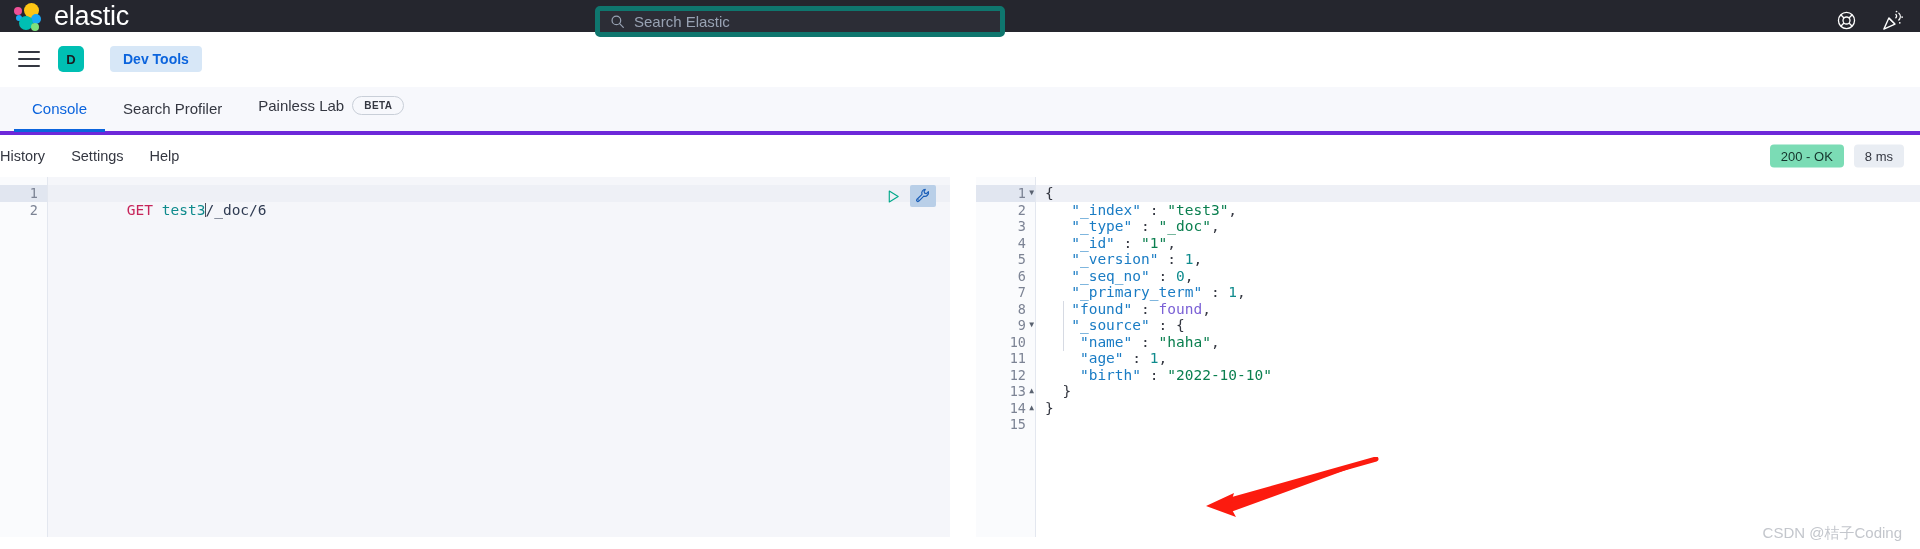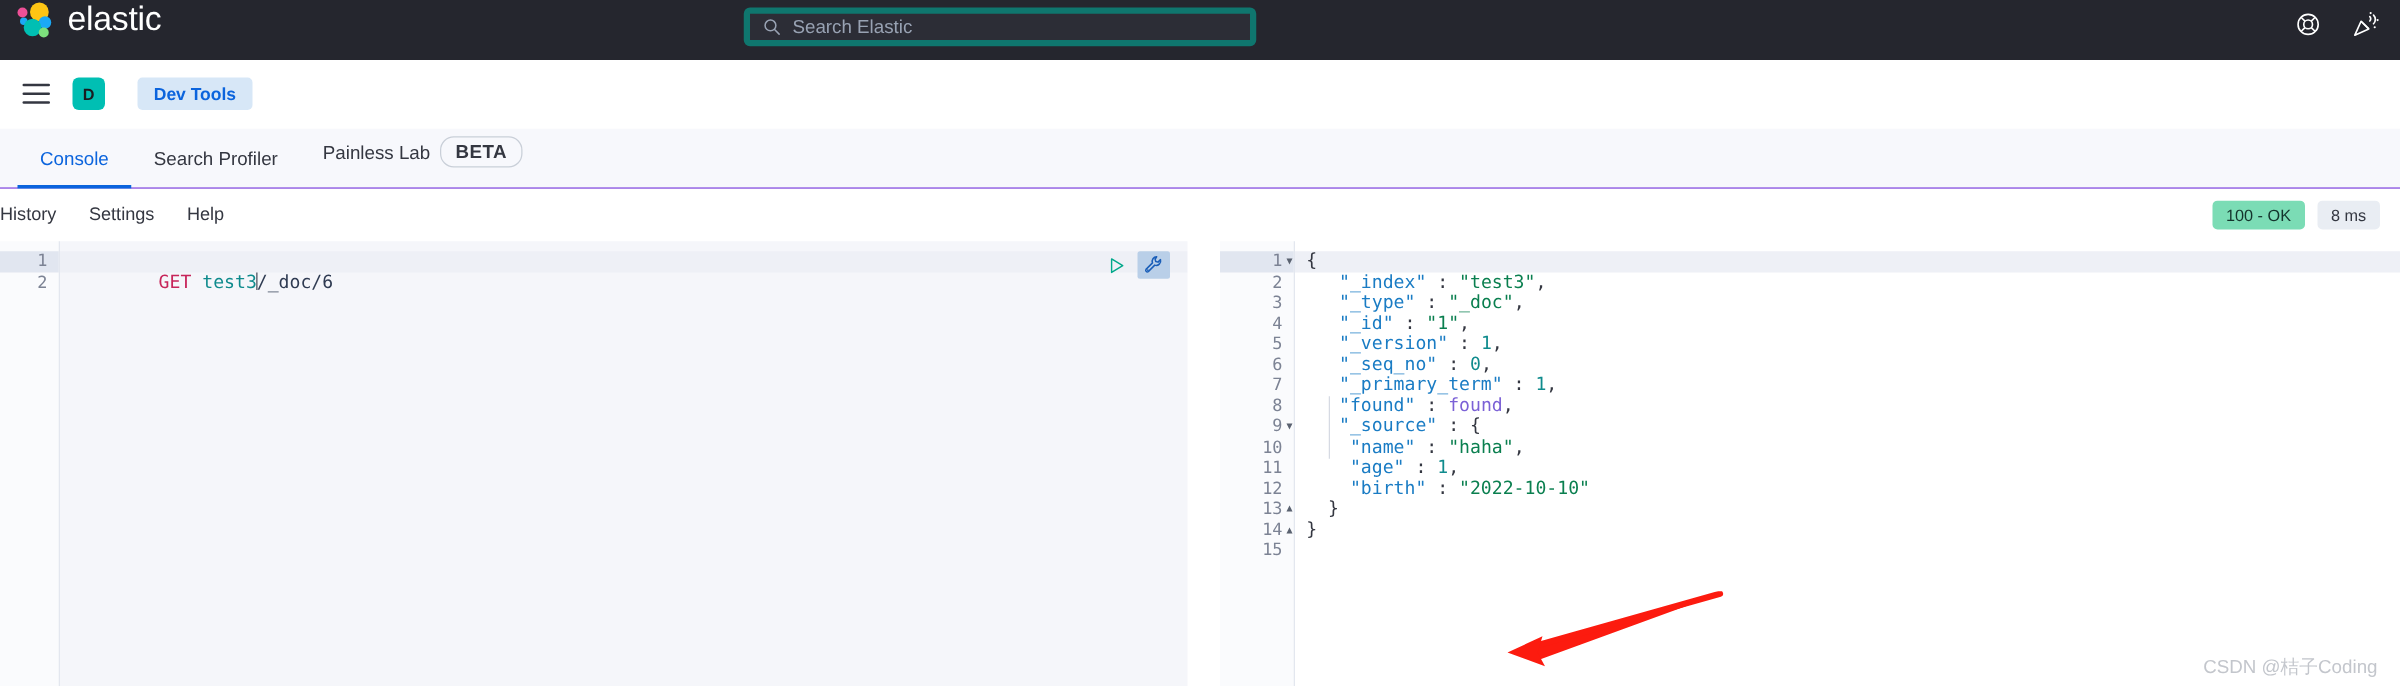--- a/index.html
+++ b/index.html
@@ -7,24 +7,24 @@
     width: 1920px;
     height: 549px;
     overflow: hidden;
     background: #ffffff;
     font-family: "Liberation Sans", sans-serif;
   }
 
   
   .topbar {
     position: relative;
-    height: 48px;
+    height: 32px;
     background: #25262e;
     display: flex;
-    align-items: flex-start;
+    align-items: flex-end;
   }
   .brand {
     display: flex;
     align-items: center;
     gap: 10px;
     padding-left: 14px;
   }
   .logo {
     width: 30px; height: 30px;
     position: relative;
@@ -114,21 +114,21 @@
     cursor: pointer;
   }
 
   
   .tabsbar {
     height: 48px;
     background: #f7f8fc;
     display: flex;
     align-items: flex-end;
     padding-left: 14px;
-    border-bottom: 1px solid #6d28d9;
+    border-bottom: 4px solid #6d28d9;
     position: relative;
   }
   .tab {
     font-size: 15px;
     color: #343741;
     padding: 0 18px 14px 18px;
     cursor: pointer;
     position: relative;
     white-space: nowrap;
   }
@@ -138,21 +138,21 @@
     position: absolute;
     left: 0; right: 0; bottom: -1px;
     height: 3px;
     background: #0b64dd;
   }
   .beta {
     display: inline-block;
     border: 1px solid #c9cfd8;
     border-radius: 11px;
     color: #343741;
-    font-size: 15px;
+    font-size: 10px;
     font-weight: 700;
     letter-spacing: 0.4px;
     padding: 3px 11px;
     margin-left: 4px;
     vertical-align: middle;
     position: relative;
     top: -2px;
     cursor: pointer;
   }
 
@@ -391,21 +391,21 @@
     <span>Painless Lab</span>
     <span class="beta">BETA</span>
   </div>
 </div>
 
 <div class="toolrow">
   <div class="toollink">History</div>
   <div class="toollink">Settings</div>
   <div class="toollink">Help</div>
   <div class="statuswrap">
-    <span class="badge-ok">100 - OK</span>
+    <span class="badge-ok">200 - OK</span>
     <span class="badge-ms">8 ms</span>
   </div>
 </div>
 
 <div class="editors">
 
   <div class="pane pane-left">
     <div class="gutter">
       <div class="gl hl">1</div>
       <div class="gl">2</div>

